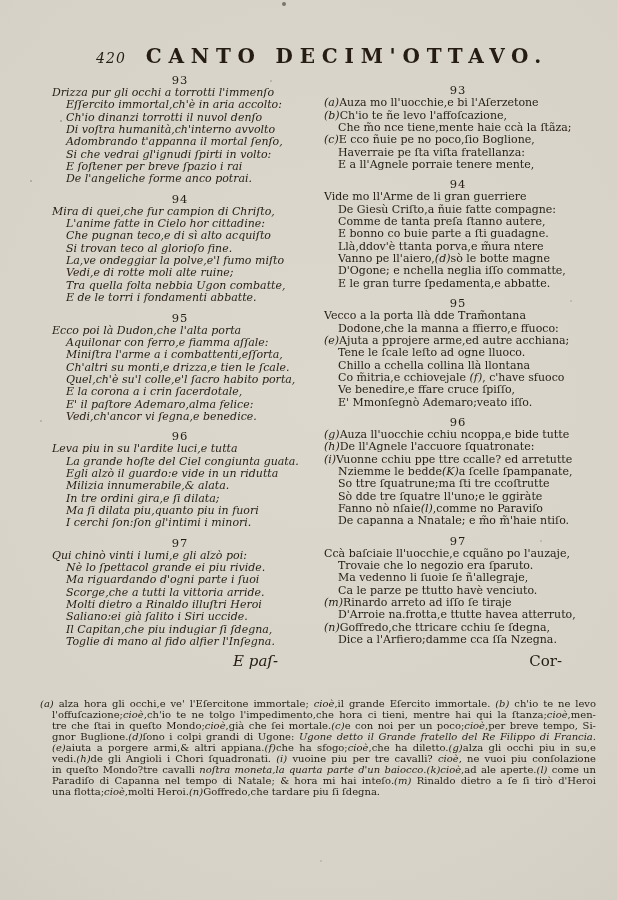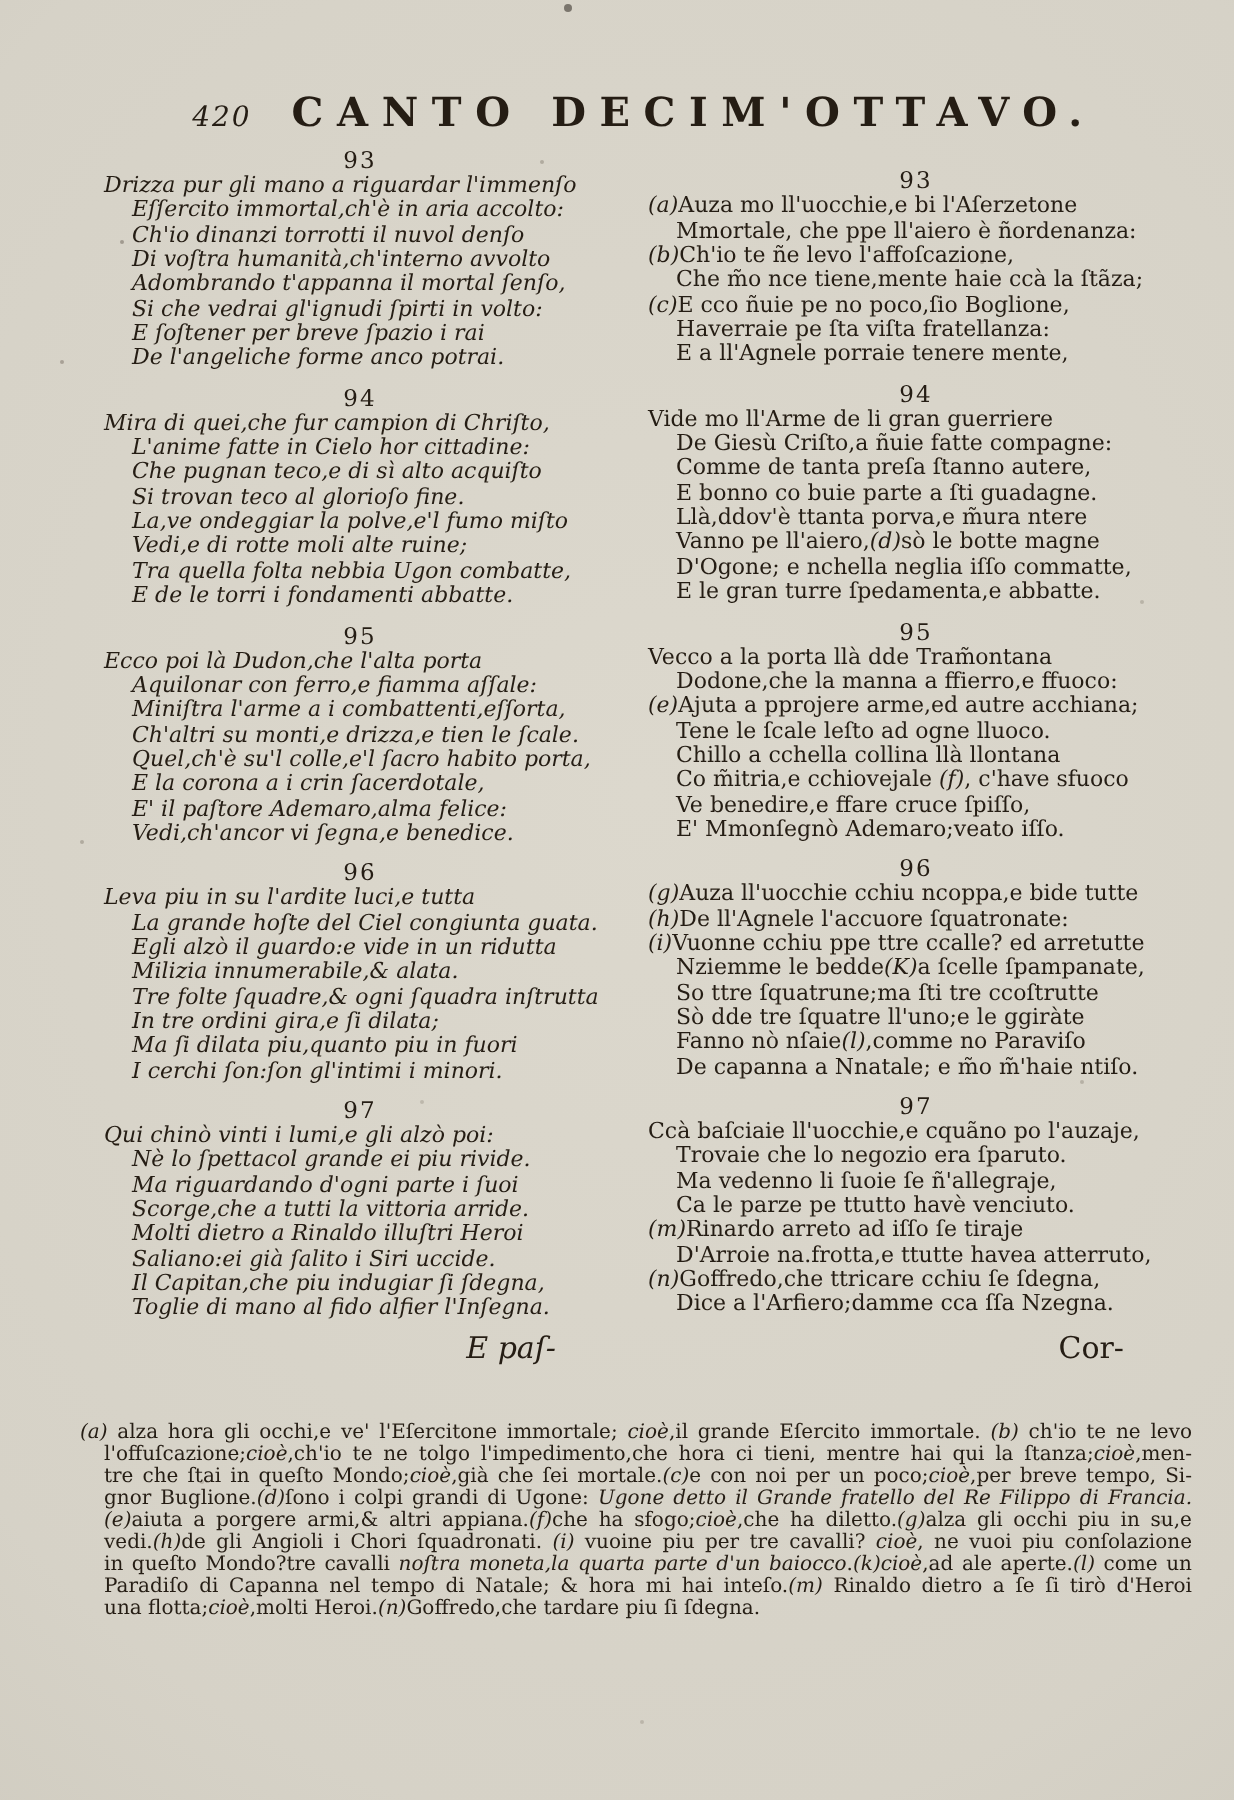--- a/index.html
+++ b/index.html
@@ -57,21 +57,21 @@
   <div class="header">
     <span class="pagenum">420</span>
     <h1 class="title">CANTO DECIM'OTTAVO.</h1>
   </div>
 
   <div class="columns">
     <div class="col col-left">
       <div class="stanzas">
           <div class="stanza">
             <div class="stanza-number">93</div>
-            <div class="verse-line outdent">Drizza pur gli mano a riguardar l'immenſo</div>
+            <div class="verse-line outdent">Drizza pur gli occhi a torrotti l'immenſo</div>
             <div class="verse-line">Eſſercito immortal,ch'è in aria accolto:</div>
             <div class="verse-line">Ch'io dinanzi torrotti il nuvol denſo</div>
             <div class="verse-line">Di voſtra humanità,ch'interno avvolto</div>
             <div class="verse-line">Adombrando t'appanna il mortal ſenſo,</div>
             <div class="verse-line">Si che vedrai gl'ignudi ſpirti in volto:</div>
             <div class="verse-line">E ſoſtener per breve ſpazio i rai</div>
             <div class="verse-line">De l'angeliche forme anco potrai.</div>
           </div>
           <div class="stanza">
             <div class="stanza-number">94</div>
@@ -94,21 +94,20 @@
             <div class="verse-line">E la corona a i crin ſacerdotale,</div>
             <div class="verse-line">E' il paſtore Ademaro,alma felice:</div>
             <div class="verse-line">Vedi,ch'ancor vi ſegna,e benedice.</div>
           </div>
           <div class="stanza">
             <div class="stanza-number">96</div>
             <div class="verse-line outdent">Leva piu in su l'ardite luci,e tutta</div>
             <div class="verse-line">La grande hoſte del Ciel congiunta guata.</div>
             <div class="verse-line">Egli alzò il guardo:e vide in un ridutta</div>
             <div class="verse-line">Milizia innumerabile,&amp; alata.</div>
-            <div class="verse-line">Tre folte ſquadre,&amp; ogni ſquadra inſtrutta</div>
             <div class="verse-line">In tre ordini gira,e ſi dilata;</div>
             <div class="verse-line">Ma ſi dilata piu,quanto piu in fuori</div>
             <div class="verse-line">I cerchi ſon:ſon gl'intimi i minori.</div>
           </div>
           <div class="stanza">
             <div class="stanza-number">97</div>
             <div class="verse-line outdent">Qui chinò vinti i lumi,e gli alzò poi:</div>
             <div class="verse-line">Nè lo ſpettacol grande ei piu rivide.</div>
             <div class="verse-line">Ma riguardando d'ogni parte i ſuoi</div>
             <div class="verse-line">Scorge,che a tutti la vittoria arride.</div>
@@ -118,21 +117,20 @@
             <div class="verse-line">Toglie di mano al fido alfier l'Inſegna.</div>
           </div>
         </div>
       <div class="catchword italic">E paſ-</div>
     </div>
     <div class="col col-right">
       <div class="stanzas">
           <div class="stanza">
             <div class="stanza-number">93</div>
             <div class="verse-line outdent"><i>(a)</i>Auza mo ll'uocchie,e bi l'Aſerzetone</div>
-            <div class="verse-line">Mmortale, che ppe ll'aiero è ñordenanza:</div>
             <div class="verse-line outdent"><i>(b)</i>Ch'io te ñe levo l'affoſcazione,</div>
             <div class="verse-line">Che m̃o nce tiene,mente haie ccà la ſtãza;</div>
             <div class="verse-line outdent"><i>(c)</i>E cco ñuie pe no poco,ſio Boglione,</div>
             <div class="verse-line">Haverraie pe ſta viſta fratellanza:</div>
             <div class="verse-line">E a ll'Agnele porraie tenere mente,</div>
           </div>
           <div class="stanza">
             <div class="stanza-number">94</div>
             <div class="verse-line outdent">Vide mo ll'Arme de li gran guerriere</div>
             <div class="verse-line">De Giesù Criſto,a ñuie fatte compagne:</div>

